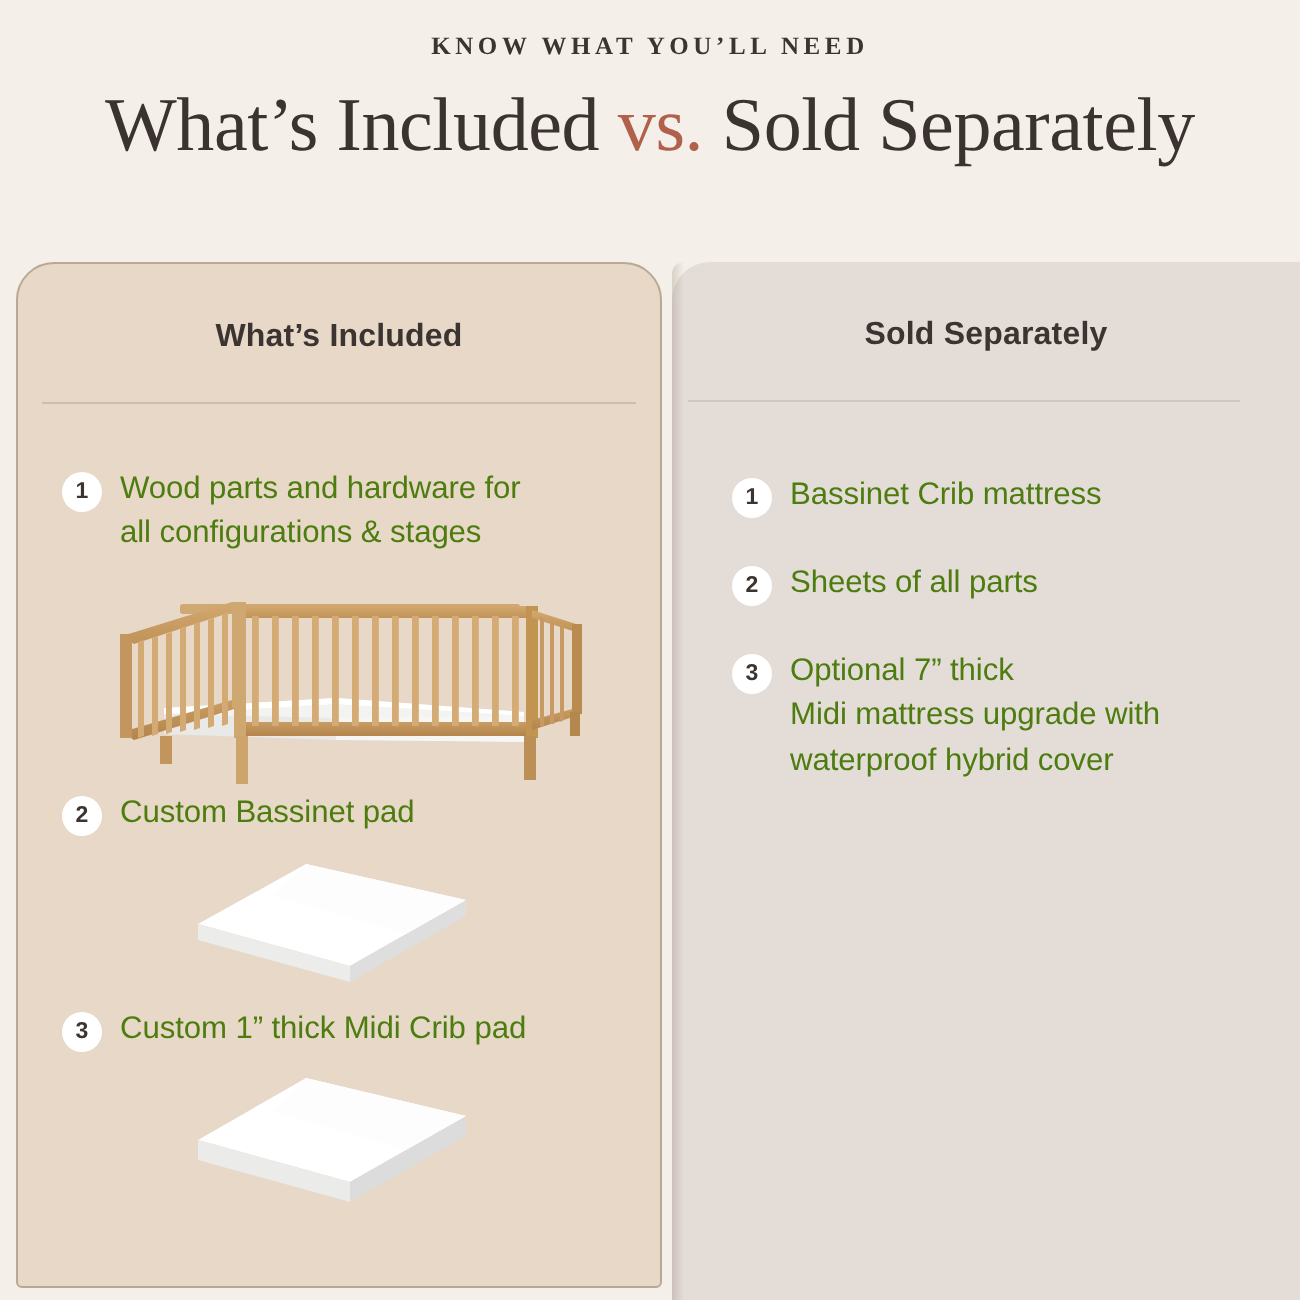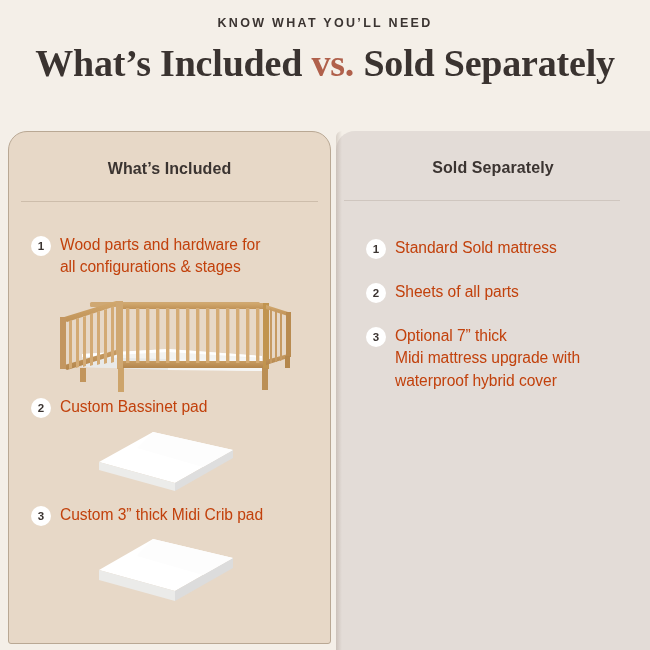--- a/index.html
+++ b/index.html
@@ -16,34 +16,34 @@
     position: relative;
   }
 
   
   .header {
     padding-top: 17px;
     text-align: center;
   }
 
   .eyebrow {
-    font-family: Liberation Sans, sans-serif;
+    font-family: Liberation Serif, serif;
     font-size: 12.5px;
     font-weight: bold;
     letter-spacing: 2.3px;
     color: #3b3431;
     text-transform: uppercase;
     line-height: 1;
   }
 
   .headline {
     margin-top: 13px;
     font-family: "Liberation Serif", serif;
     font-size: 38px;
-    font-weight: bold;
+    font-weight: normal;
     color: #3a3330;
     letter-spacing: -0.2px;
     line-height: 1.08;
     white-space: nowrap;
   }
   .headline .vs {
     color: #b0604b;
   }
 
   
@@ -126,21 +126,21 @@
     font-size: 11.5px;
     font-weight: bold;
     display: flex;
     align-items: center;
     justify-content: center;
     margin-top: 2px;
   }
 
   .item-text {
     font-size: 15.6px;
-    color: #c2410c;
+    color: #4d7c0f;
     line-height: 1.42;
     letter-spacing: -0.05px;
     white-space: pre-line;
   }
 
   .items-right .item + .item { margin-top: 22px; }
 
   
   .figure {
     display: block;
@@ -164,21 +164,21 @@
 
 <div class="panels">
 
   <div class="panel panel-right">
     <div class="panel-title">Sold Separately</div>
     <div class="divider"></div>
 
     <div class="items-right">
       <div class="item">
         <span class="badge">1</span>
-        <span class="item-text">Standard Sold mattress</span>
+        <span class="item-text">Bassinet Crib mattress</span>
       </div>
       <div class="item">
         <span class="badge">2</span>
         <span class="item-text">Sheets of all parts</span>
       </div>
       <div class="item">
         <span class="badge">3</span>
         <span class="item-text">Optional 7” thick
 Midi mattress upgrade with
 waterproof hybrid cover</span>
@@ -291,21 +291,21 @@
 
           <path d="M92 59 L150 26 L150 34 L92 67 Z" fill="#dedede"></path>
 
           <path d="M70 8 L150 26 L120 43 L54 24 Z" fill="#fdfdfd"></path>
         </svg>
       </div>
 
       <div class="item-block item-block-3">
         <div class="item">
           <span class="badge">3</span>
-          <span class="item-text">Custom 3” thick Midi Crib pad</span>
+          <span class="item-text">Custom 1” thick Midi Crib pad</span>
         </div>
 
         <svg class="figure fig-pad-2" width="180" height="80" viewBox="0 0 180 80">
 
           <path d="M70 6 L150 25 L92 58 L16 37 Z" fill="#ffffff"></path>
 
           <path d="M16 37 L92 58 L92 68 L16 47 Z" fill="#ebebe9"></path>
 
           <path d="M92 58 L150 25 L150 35 L92 68 Z" fill="#dcdcdc"></path>
           <path d="M70 6 L150 25 L120 42 L54 23 Z" fill="#fdfdfd"></path>

